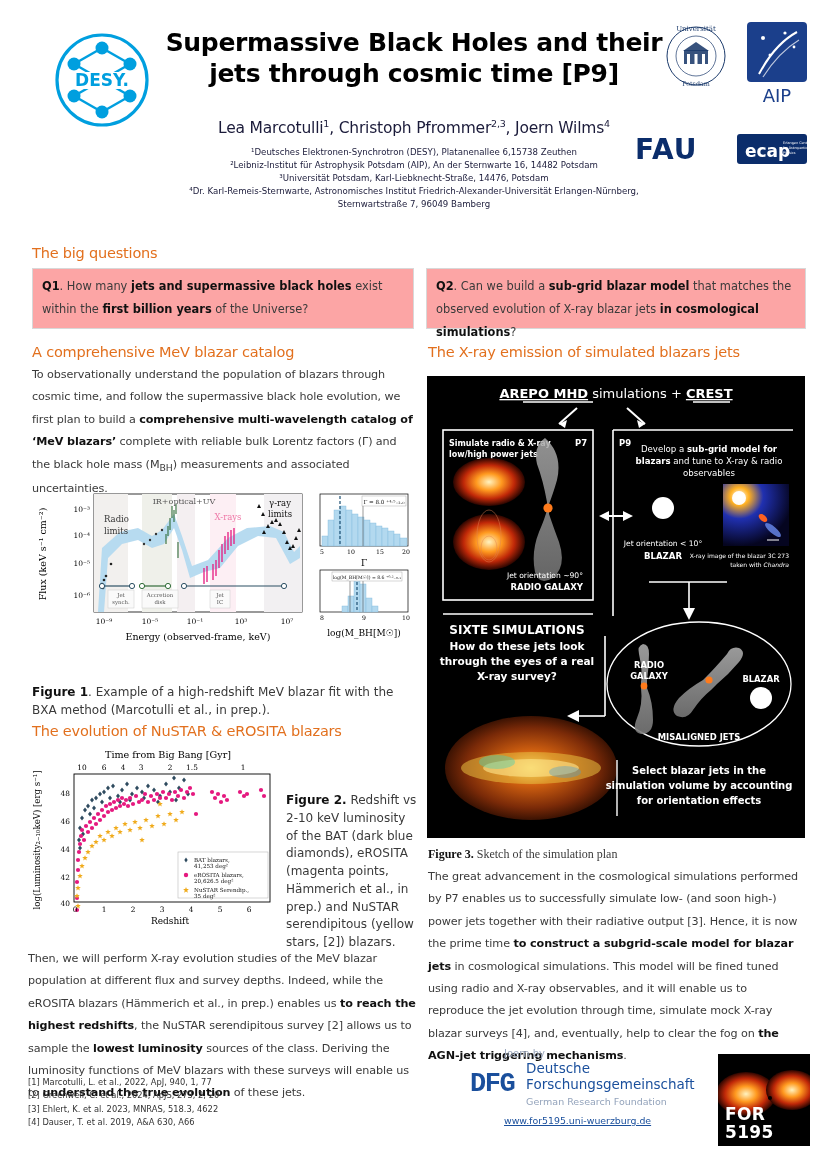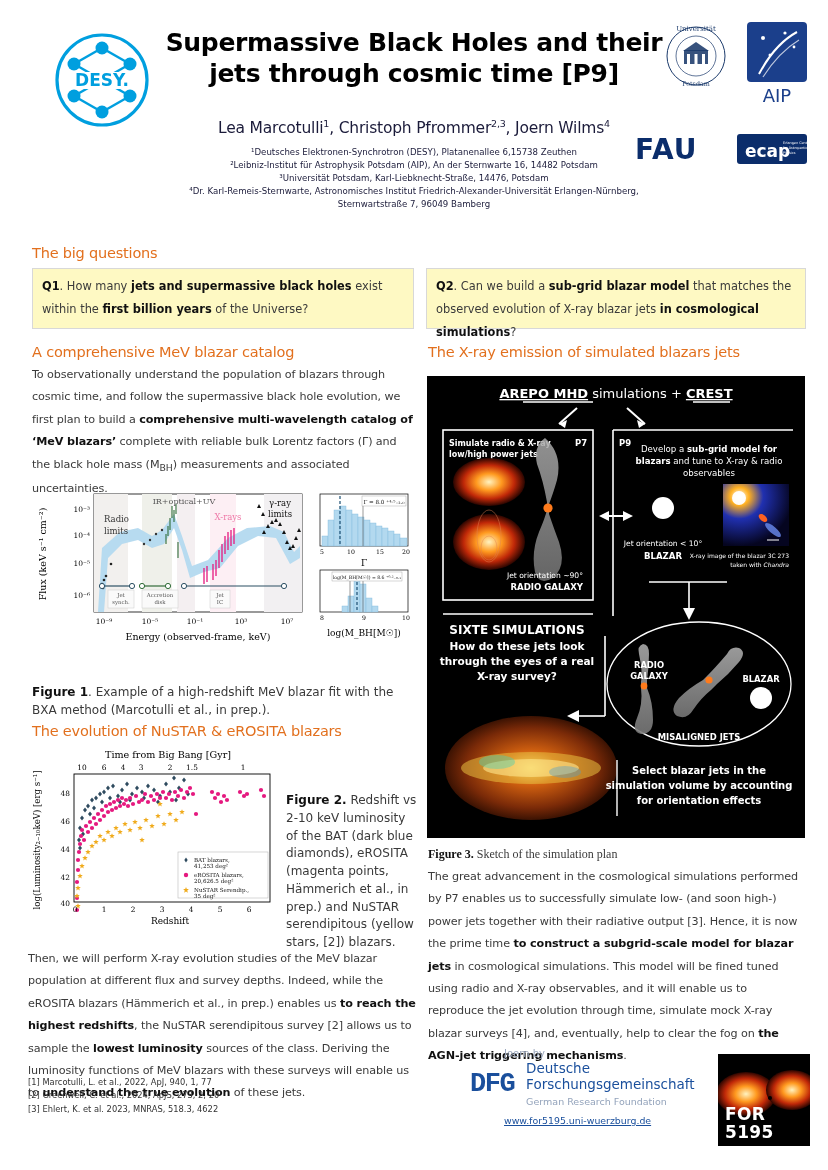--- a/index.html
+++ b/index.html
@@ -31,21 +31,21 @@
   .uni-potsdam{position:absolute;left:663px;top:20px;width:66px;height:70px;}
   .aip-logo{position:absolute;left:745px;top:22px;width:64px;height:86px;}
   .fau-logo{position:absolute;left:633px;top:128px;width:176px;height:42px;}
 
   
   .sec-h{
     color:#e2701e;font-size:14.5px;font-weight:normal;letter-spacing:-.2px;
   }
   
   .qbox{
-    position:absolute;border:1px solid #d8d8d8;background:#fef9c3;
+    position:absolute;border:1px solid #d8d8d8;background:#fca5a5;
     font-size:11.4px;line-height:2.0;color:#3a3a3a;
     padding:6px 1px 8px 9px;box-sizing:border-box;
   }
   .qbox b{color:#111;}
   .q-lab{color:#111;font-weight:bold;}
 
   
   .body-text{
     font-size:11.2px;line-height:2.0;color:#3a3a3a;letter-spacing:-.1px;
   }
@@ -687,20 +687,21 @@
   <div class="caption" style="position:absolute;left:286px;top:792px;width:132px;">
     <b>Figure 2.</b><span> Redshift vs 2-10 keV luminosity of the BAT (dark blue diamonds), eROSITA (magenta points, Hämmerich et al., in prep.) and NuSTAR serendipitous (yellow stars, [2]) blazars.</span>
   </div>
 
   <div class="body-text" style="position:absolute;left:28px;top:948px;width:392px;">Then, we will perform X-ray evolution studies of the MeV blazar population at different flux and survey depths. Indeed, while the eROSITA blazars (Hämmerich et al., in prep.) enables us <b>to reach the highest redshifts</b>, the NuSTAR serendipitous survey [2] allows us to sample the <b>lowest luminosity</b> sources of the class. Deriving the luminosity functions of MeV blazars with these surveys will enable us to <b>understand the true evolution</b> of these jets.</div>
 
   <div class="refs" style="position:absolute;left:28px;top:1076px;width:392px;">
     <div>[1] Marcotulli, L. et al., 2022, ApJ,  940, 1, 77</div>
     <div>[2] Greenwell, C. et al., 2024, ApJS, 273, 2, 20</div>
     <div>[3] Ehlert, K. et al. 2023, MNRAS, 518.3, 4622</div>
+    <div>[4] Dauser, T. et al. 2019, A&amp;A 630, A66</div>
   </div>
 
   <div class="sec-h" style="position:absolute;left:428px;top:344px;">The X-ray emission of simulated blazars jets</div>
 
   <div class="fig3">
     <svg viewBox="0 0 378 462" width="378" height="462">
       <defs>
         <radialGradient id="lobe" cx="50%" cy="50%" r="50%">
           <stop offset="0%" stop-color="#fff3c0"></stop>
           <stop offset="35%" stop-color="#ff9a20"></stop>

